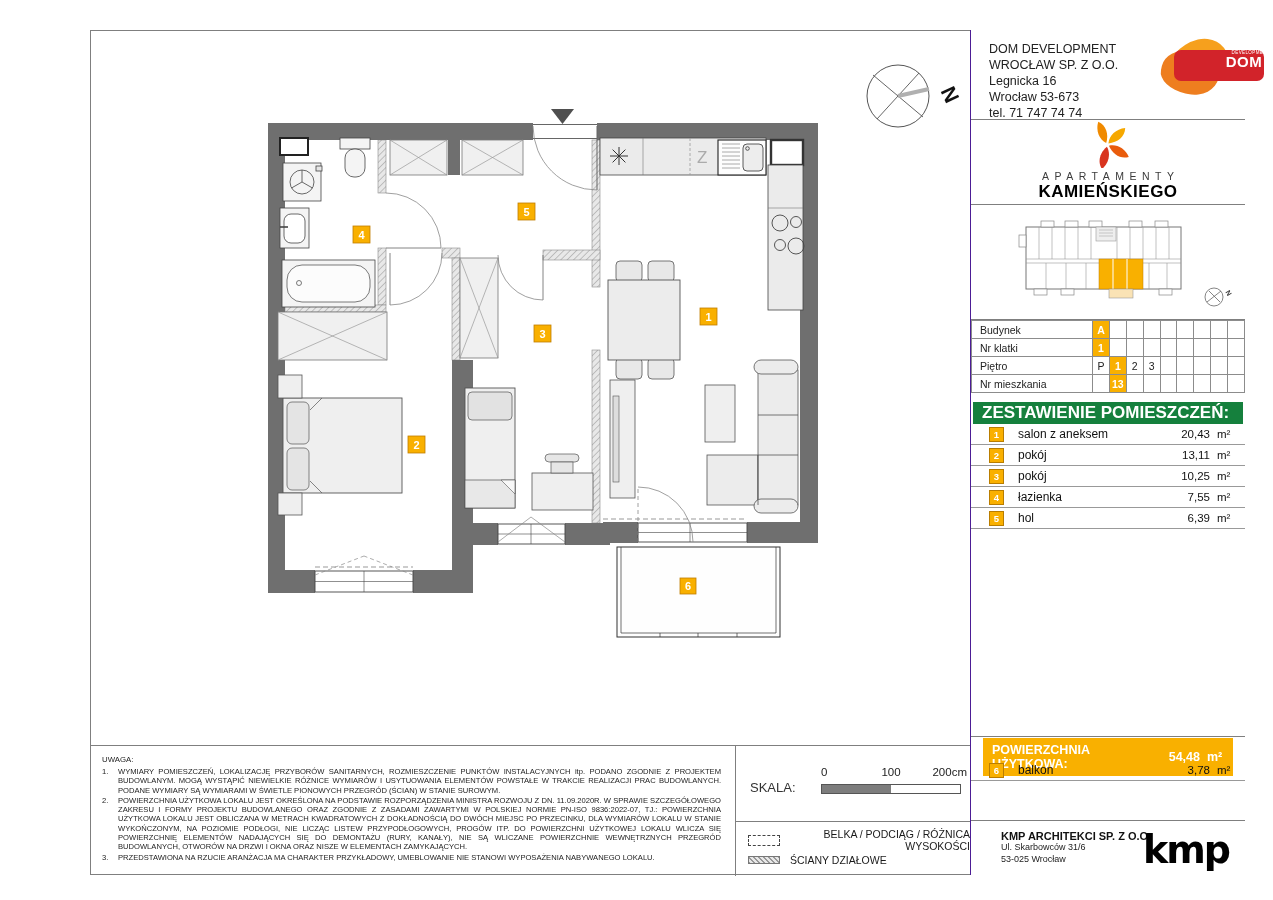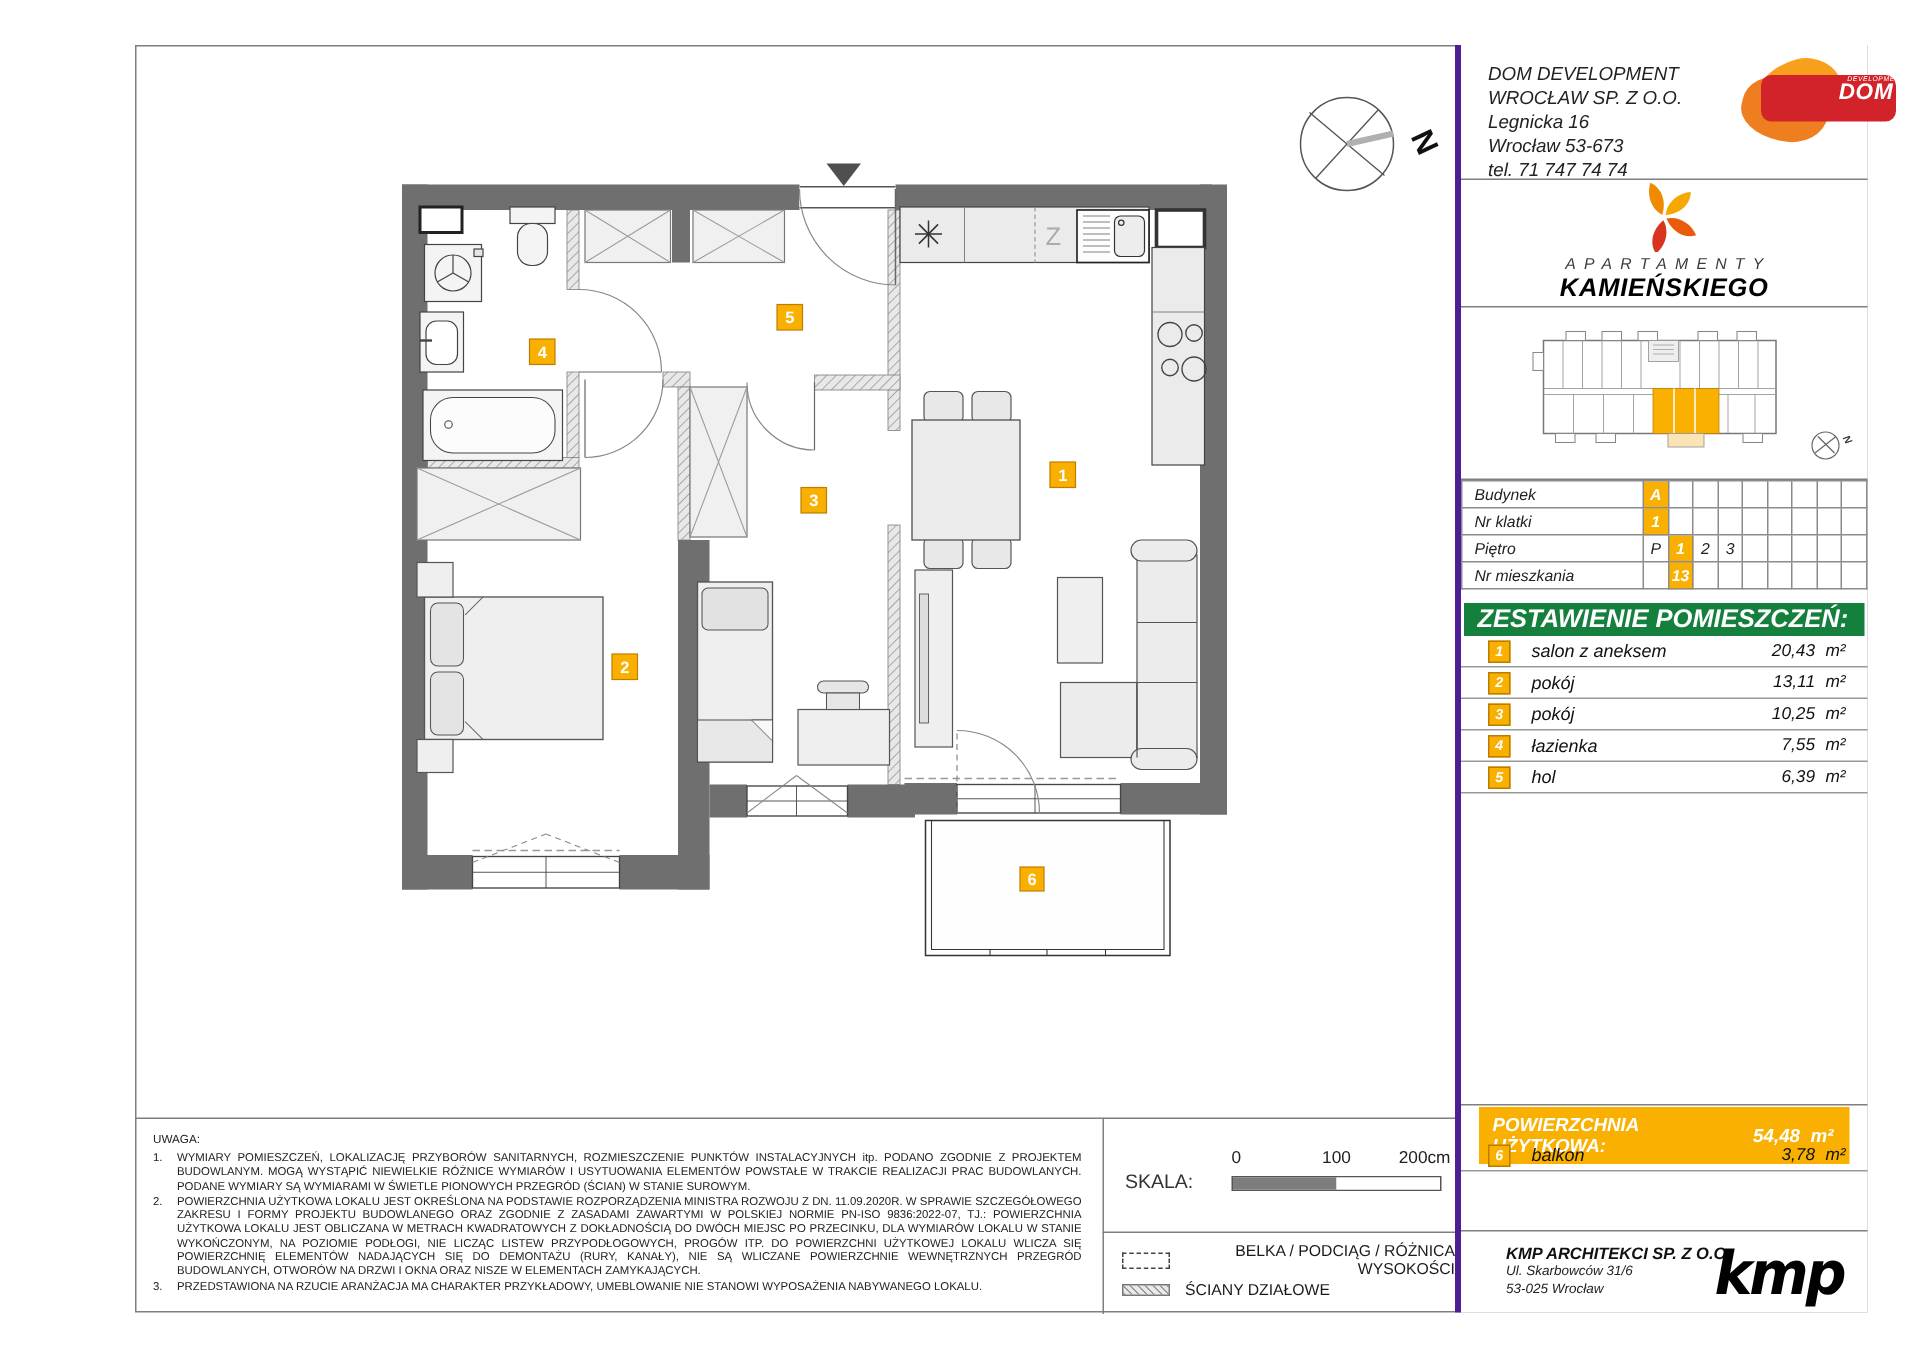--- a/index.html
+++ b/index.html
@@ -24,21 +24,21 @@
   .scale-bar .dark{width:50%;height:100%;background:#7d7d7d;}
   .scale-bar .light{width:50%;height:100%;background:#fff;}
   .legend-box{position:absolute;left:645px;top:75px;width:235px;height:55px;border-left:1px solid #7f7f7f;border-top:1px solid #7f7f7f;box-sizing:border-box;padding:8px 0 0 12px;}
   .legend-row{display:flex;align-items:center;height:20px;}
   .sw-beam{width:32px;height:11px;border:1.4px dashed #444;box-sizing:border-box;margin-right:10px;flex:0 0 32px;}
   .sw-part{width:32px;height:8px;border:1px solid #777;box-sizing:border-box;margin-right:10px;flex:0 0 32px;
            background:repeating-linear-gradient(45deg,#999 0 1px,#e8e8e8 1px 3.5px);}
   .legend-row span.lt{font-size:10.5px;color:#1a1a1a;text-align:right;}
 
   
-  .right-panel{position:absolute;left:970px;top:30px;width:275px;height:845px;border-left:4px solid #4c1d95;box-sizing:border-box;background:#fff;font-style:italic;}
+  .right-panel{position:absolute;left:970px;top:30px;width:275px;height:845px;border-left:1px solid #4c1d95;box-sizing:border-box;background:#fff;}
   .sec{position:absolute;left:0;right:0;box-sizing:border-box;}
   .sec-company{top:0;height:90px;border-bottom:1px solid #7f7f7f;padding:11px 0 0 18px;}
   .sec-company .cline{font-size:12.5px;line-height:16px;color:#222;}
   .dom-logo{position:absolute;right:10px;top:9px;width:74px;height:60px;}
   .blob1{position:absolute;left:8px;top:1px;width:60px;height:48px;background:#F6A01D;border-radius:58% 42% 55% 45%/55% 48% 52% 45%;transform:rotate(-14deg);}
   .blob2{position:absolute;left:0;top:13px;width:58px;height:42px;background:#EE7E1F;border-radius:45% 55% 48% 52%/50% 50% 55% 45%;transform:rotate(12deg);}
   .dom-red{position:absolute;left:13px;top:11px;width:48px;height:31px;background:#D2232A;border-radius:7px;color:#fff;text-align:center;padding-left:42px;}
   .dom-red .t1{font-weight:bold;font-size:15px;line-height:17px;letter-spacing:.5px;margin-top:3px;}
   .dom-red .t2{font-size:4.5px;letter-spacing:.4px;line-height:5px;}
   .sec-brand{top:90px;height:85px;border-bottom:1px solid #7f7f7f;display:flex;flex-direction:column;align-items:center;justify-content:flex-start;}

